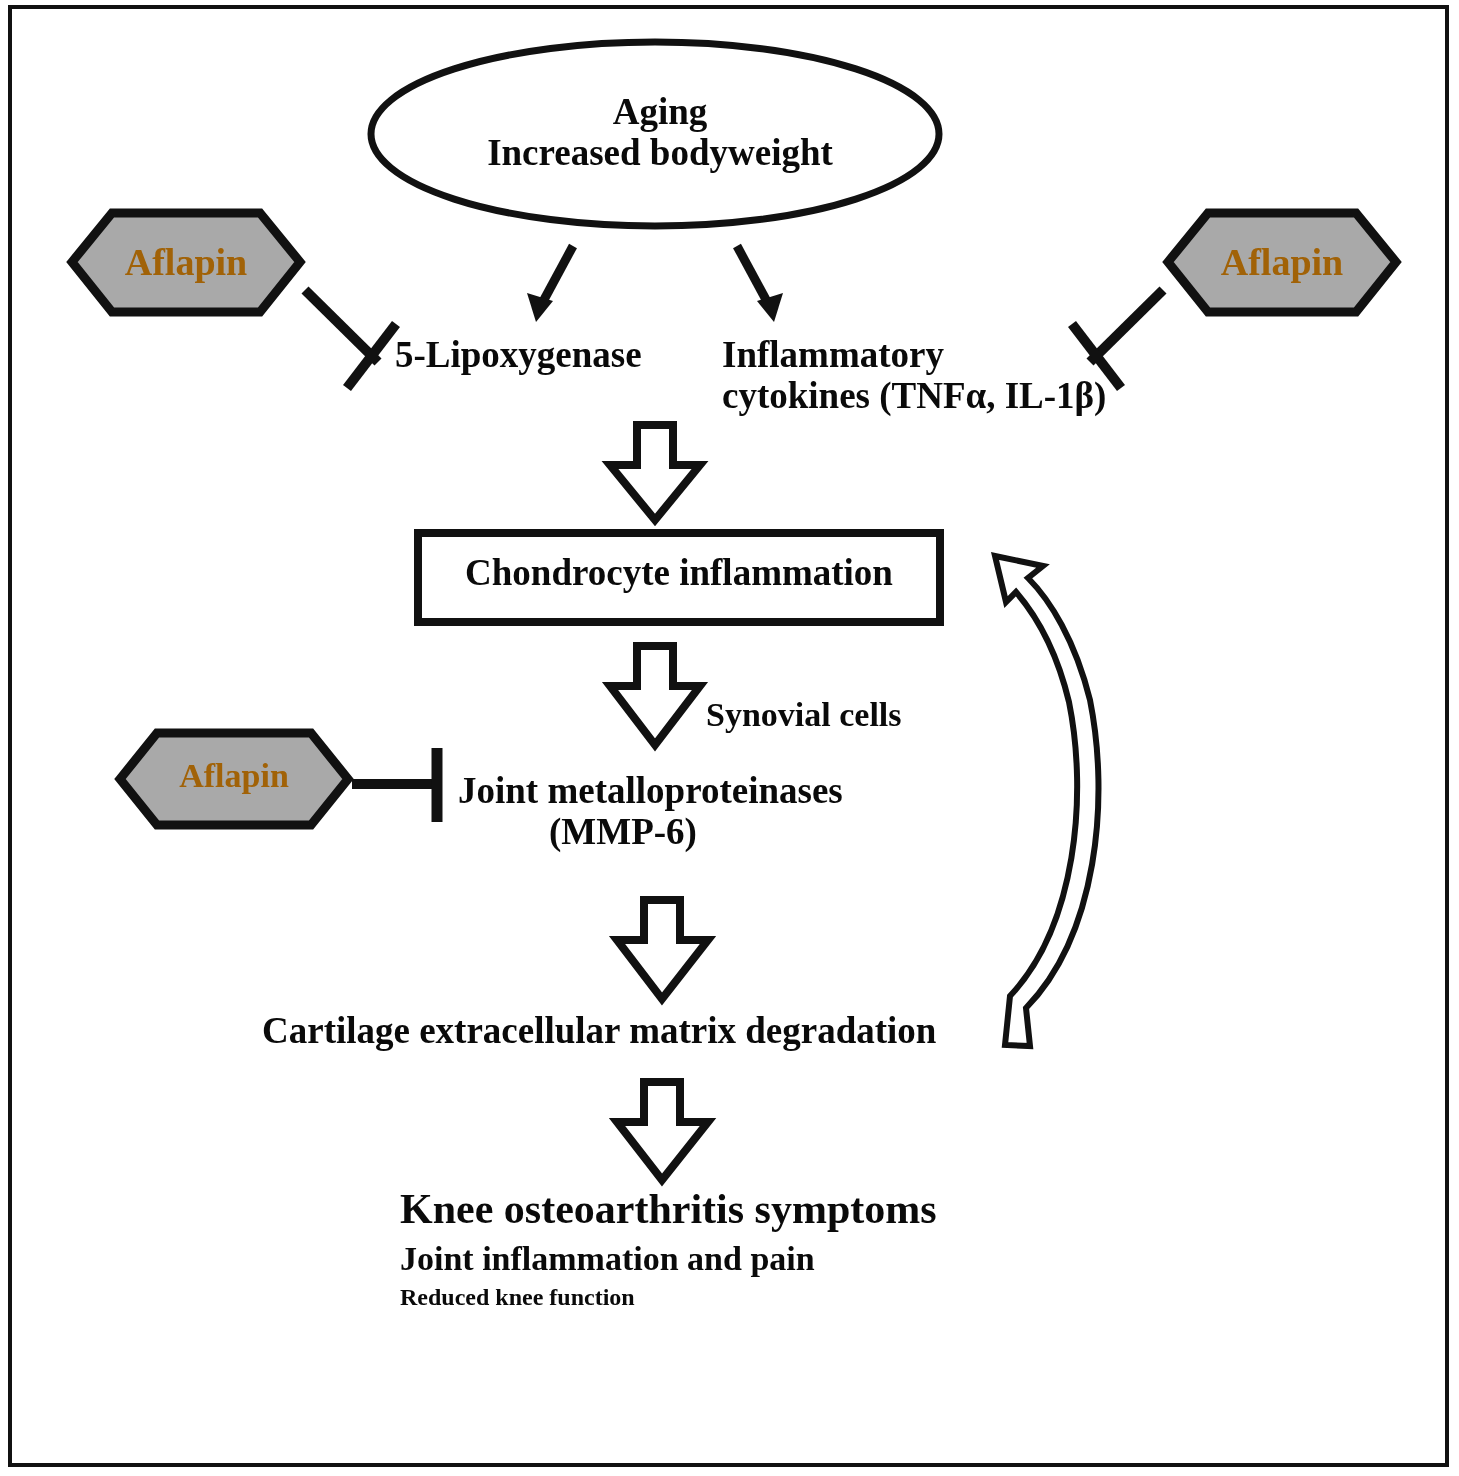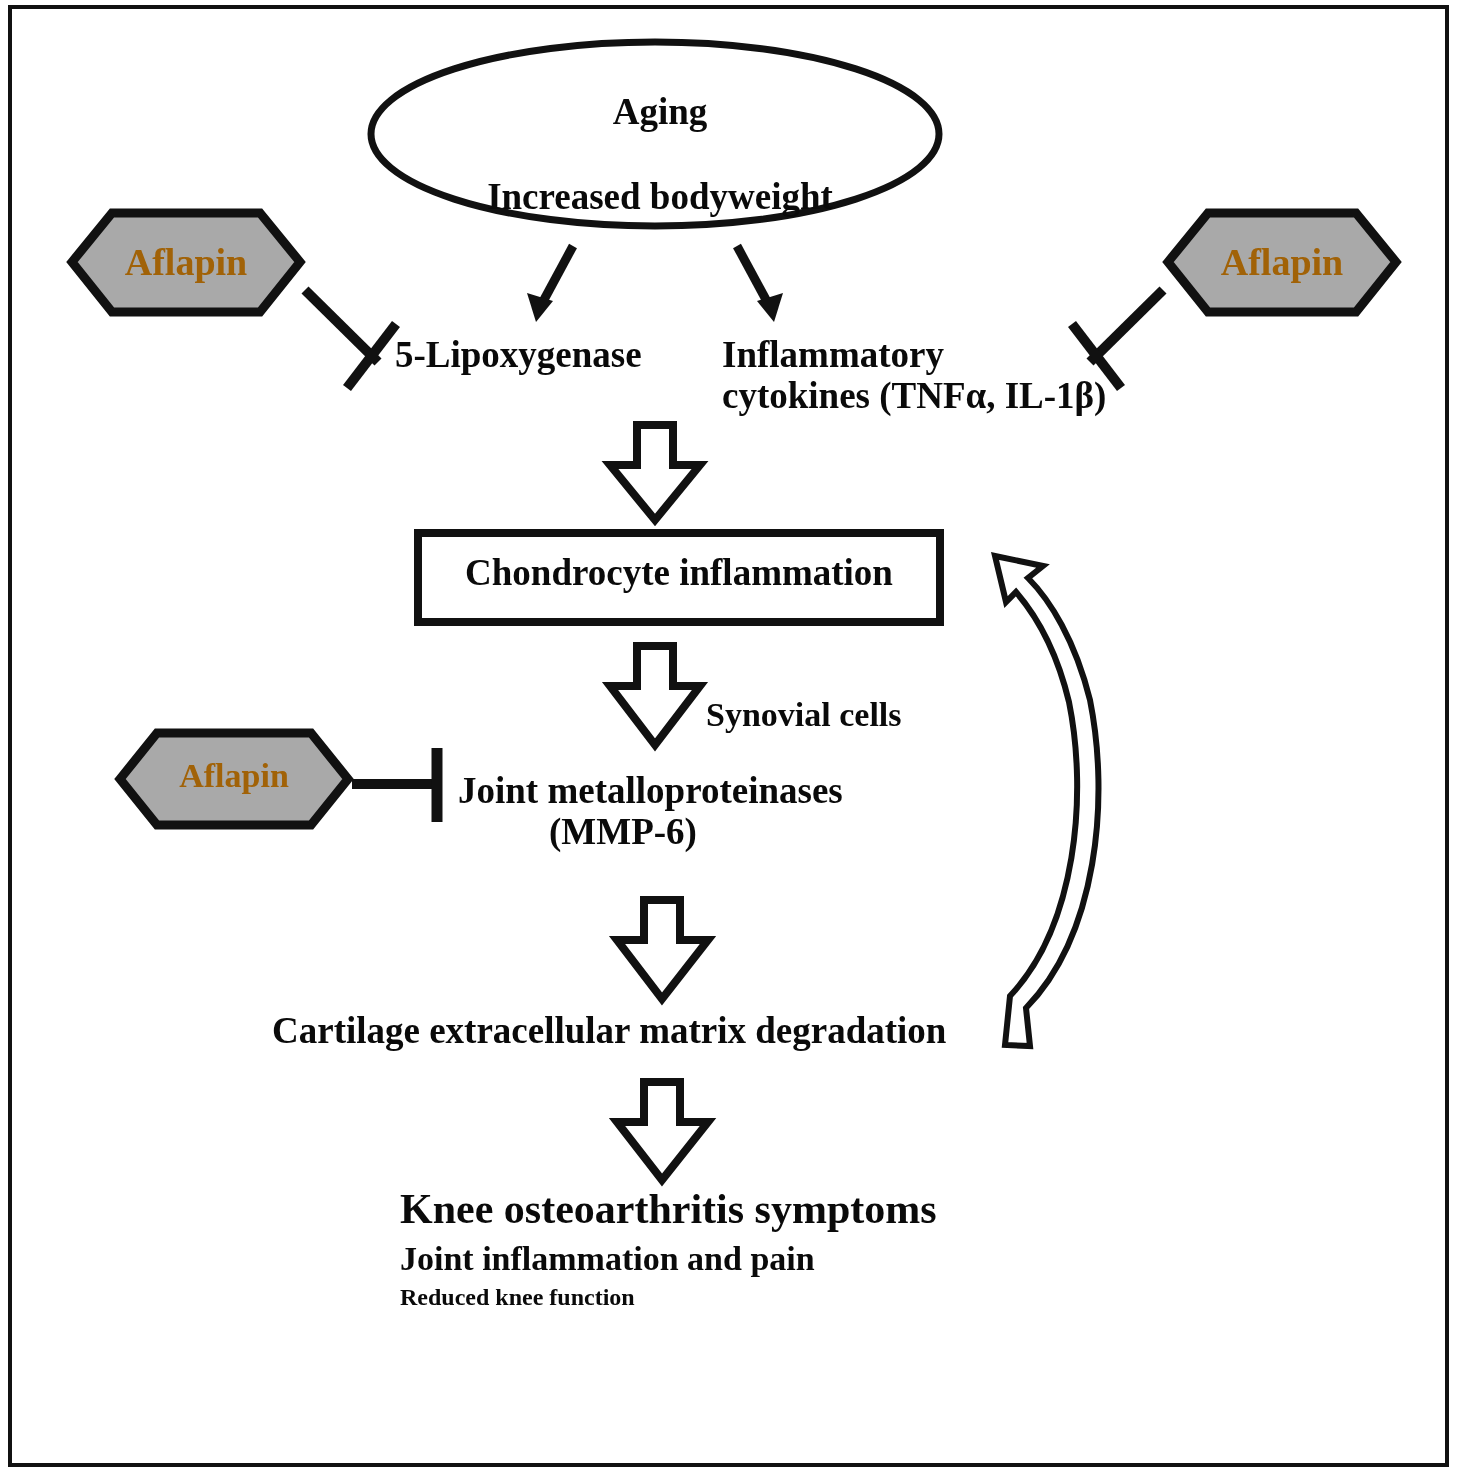--- a/index.html
+++ b/index.html
@@ -41,31 +41,31 @@
     white-space: nowrap;
     line-height: 1.12;
   }
 
   
   #ellipse-label {
     left: 370px; top: 91px; width: 580px;
     font-size: 37px;
     text-align: center;
   }
-  #ellipse-label .l2 { display:block;margin-top:44px; }
+  #ellipse-label .l2 { display:block; }
 
   
   #lipox-label   { left: 395px; top: 334px; font-size: 37px; }
   #cytokines-label { left: 722px; top: 334px; font-size: 37px; width: 460px; }
   #cytokines-label .l2 { display:block; }
   #chondro-label { left: 418px; top: 552px; width: 522px; font-size: 37px; text-align:center; }
   #synovial-label { left: 706px; top: 696px; font-size: 34px; }
   #mmp-label { left: 458px; top: 770px; width: 470px; font-size: 37px; text-align:left; }
   #mmp-label .l2 { display:block; text-align:center; width: 330px; }
-  #cartilage-label { left: 272px; top: 1010px; font-size: 37px; }
+  #cartilage-label { left: 262px; top: 1010px; font-size: 37px; }
   #symptoms-title { left: 400px; top: 1186px; font-size: 42px; }
   #symptoms-l1 { left: 400px; top: 1240px; font-size: 34px; }
   #symptoms-l2 { left: 400px; top: 1284px; font-size: 24px; }
 
   
   .hex-label {
     position: absolute;
     font-family: "Liberation Serif", "DejaVu Serif", serif;
     font-weight: bold;
     color: #a16207;

